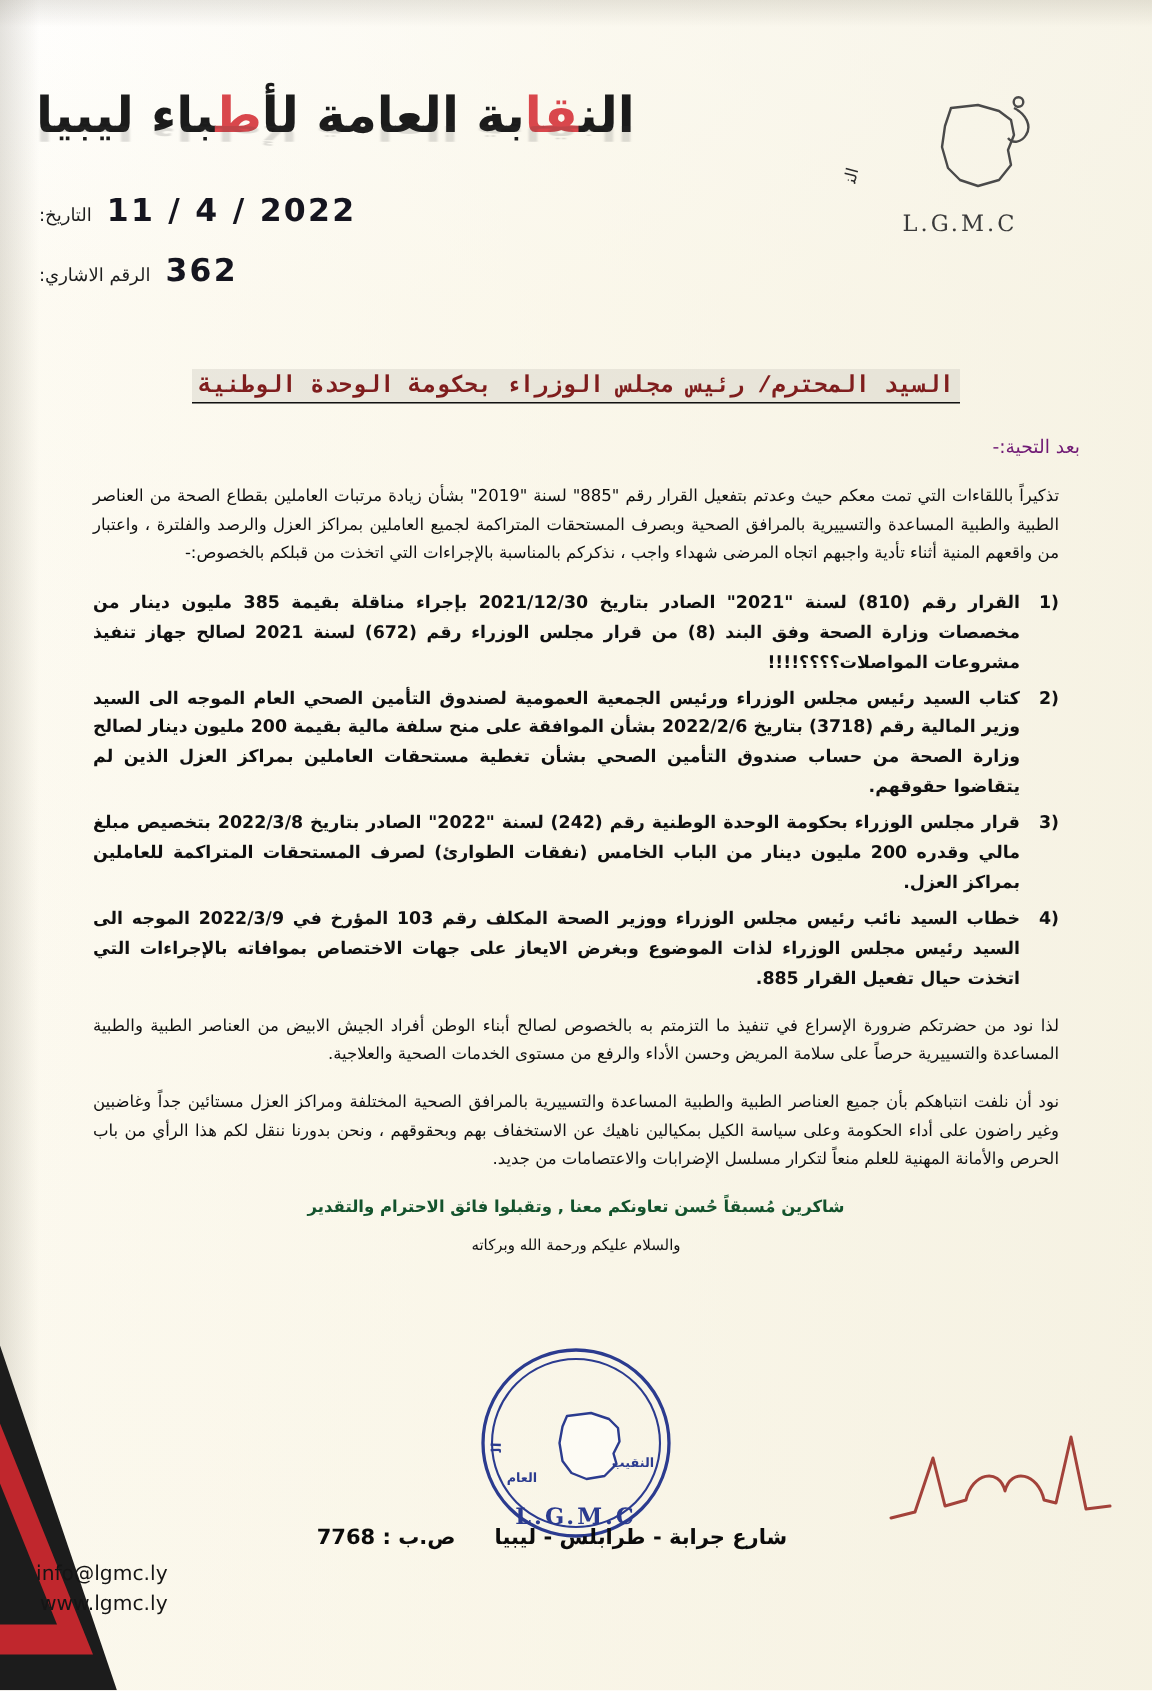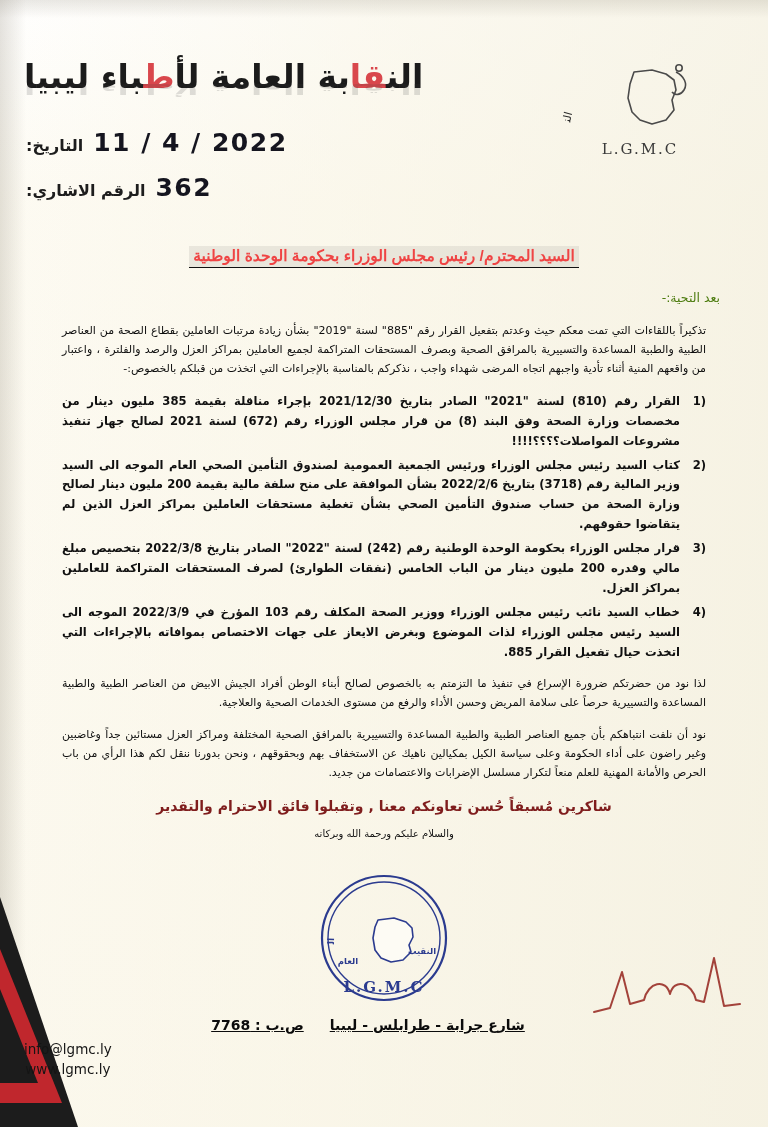--- a/index.html
+++ b/index.html
@@ -93,58 +93,58 @@
   }
   .meta-row {
     display: flex;
     justify-content: flex-end;
     align-items: baseline;
     gap: 10px;
     margin-bottom: 16px;
   }
   .meta-label {
     font-family: "DejaVu Sans", sans-serif;
-    font-size: 16px;
-    font-weight: bold;
+    font-size: 12px;
+    font-weight: normal;
     color: #1d1d1d;
   }
   .meta-value {
     font-family: "DejaVu Sans", sans-serif;
-    font-size: 25px;
+    font-size: 21px;
     font-weight: bold;
     color: #15151f;
     letter-spacing: 1.5px;
     direction: ltr;
   }
 
   
   .recipient {
     position: absolute;
     top: 246px;
     right: 0; left: 0;
     text-align: center;
   }
   .recipient-inner {
     display: inline-block;
-    font-family: Liberation Sans, sans-serif;
+    font-family: Liberation Mono, monospace;
     font-size: 15.5px;
     font-weight: bold;
-    color: #ef4444;
+    color: #7f1d1d;
     border-bottom: 1.4px solid #111;
     background: rgba(200,198,190,0.35);
     padding: 1px 4px 2px 4px;
     letter-spacing: 0;
   }
   .greeting {
     position: absolute;
     top: 290px;
     right: 48px;
     font-family: "DejaVu Sans", sans-serif;
     font-size: 12.5px;
-    color: #4d7c0f;
+    color: #701a75;
     margin-left: 38px;
   }
 
   .body-text {
     position: absolute;
     top: 322px;
     right: 62px;
     left: 62px;
     direction: rtl;
     color: #0e0e0e;
@@ -180,38 +180,38 @@
     top: 0;
     font-family: "DejaVu Sans", sans-serif;
     font-size: 11.6px;
     font-weight: bold;
     direction: ltr;
   }
   .closing {
     margin: 16px 0 12px 0;
     text-align: center;
     font-family: "DejaVu Sans", sans-serif;
-    font-size: 14px;
-    font-weight: bold;
-    color: #7f1d1d;
+    font-size: 11px;
+    font-weight: bold;
+    color: #14532d;
   }
   .salam {
     margin: 14px 0 0 0;
     text-align: center;
     font-family: "DejaVu Sans", sans-serif;
     font-size: 10px;
     color: #111;
     position: relative;
     z-index: 1;
   }
 
   
   .sig-block {
     position: absolute;
-    top: 864px;
+    top: 888px;
     left: 0; right: 0;
     height: 150px;
   }
   .stamp {
     position: absolute;
     left: 50%;
     transform: translateX(-50%);
     top: 8px;
     width: 132px;
     height: 132px;
@@ -250,27 +250,27 @@
     display: flex;
     justify-content: center;
     gap: 26px;
     align-items: baseline;
     font-family: "DejaVu Sans", sans-serif;
     font-weight: bold;
     font-size: 14px;
     color: #0b0b0b;
     line-height: 1.7;
   }
-  .f-label { white-space: nowrap; text-decoration: underline; }
+  .f-label { white-space: nowrap; }
   .f-val { direction: ltr; white-space: nowrap; }
   .footer-web {
     position: absolute;
     left: 24px;
     top: 26px;
-    text-align: center;
+    text-align: right;
     direction: ltr;
     font-family: "DejaVu Sans", sans-serif;
     font-size: 13.5px;
     color: #151515;
     line-height: 1.45;
   }
 </style>
 </head>
 <body>
 

